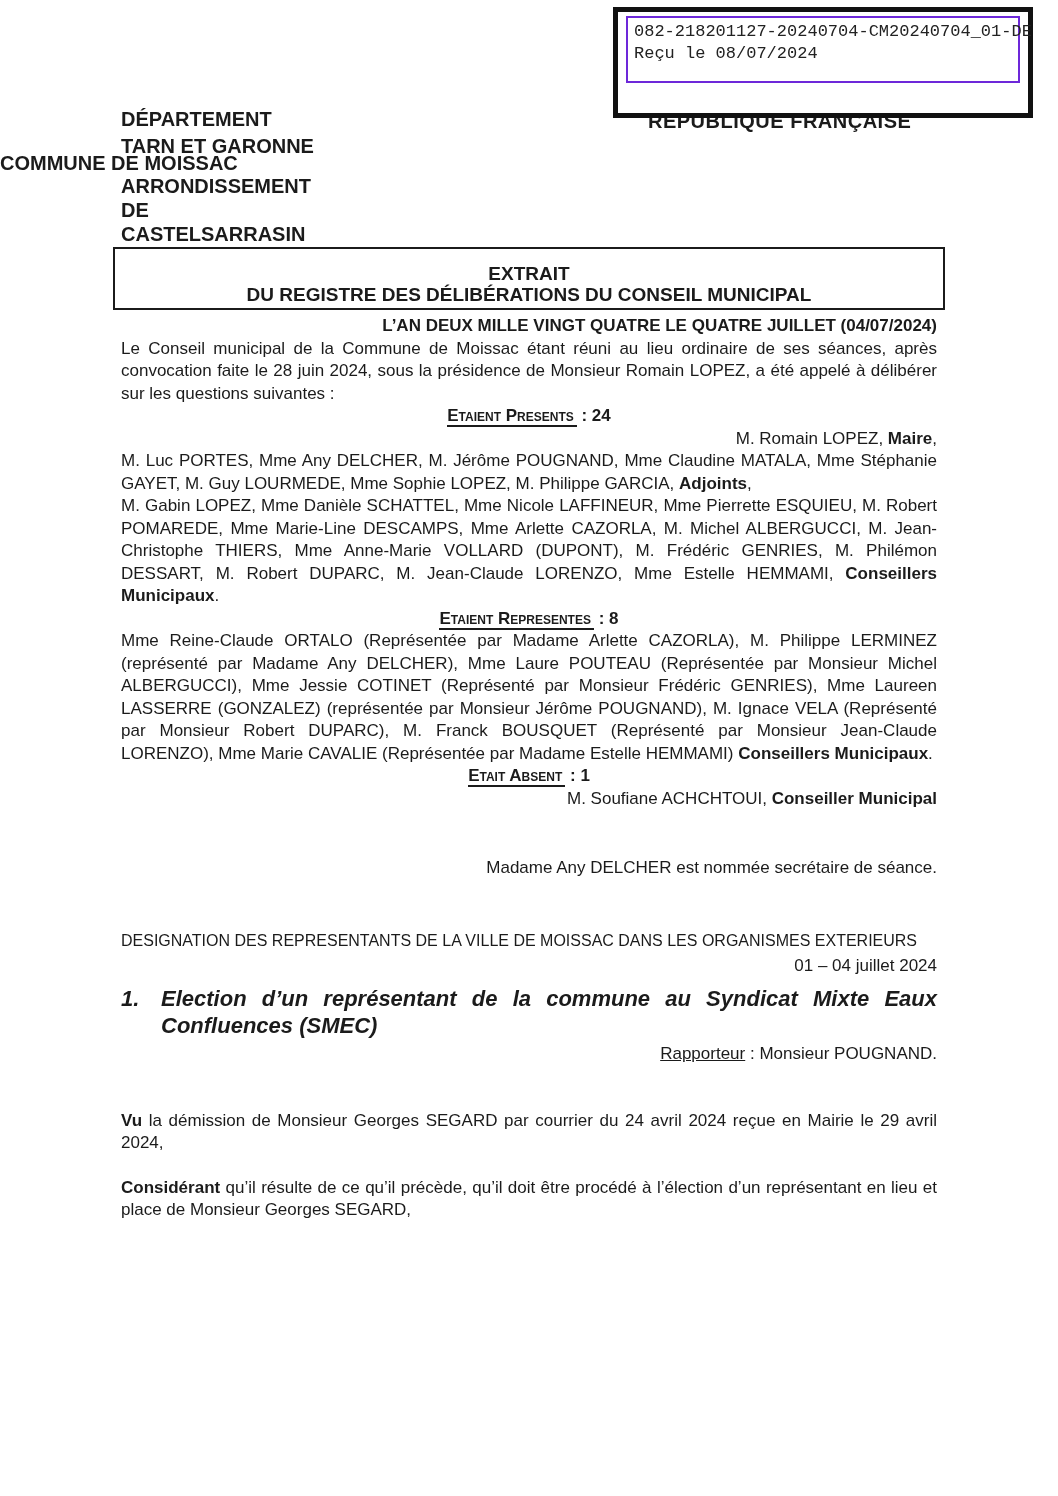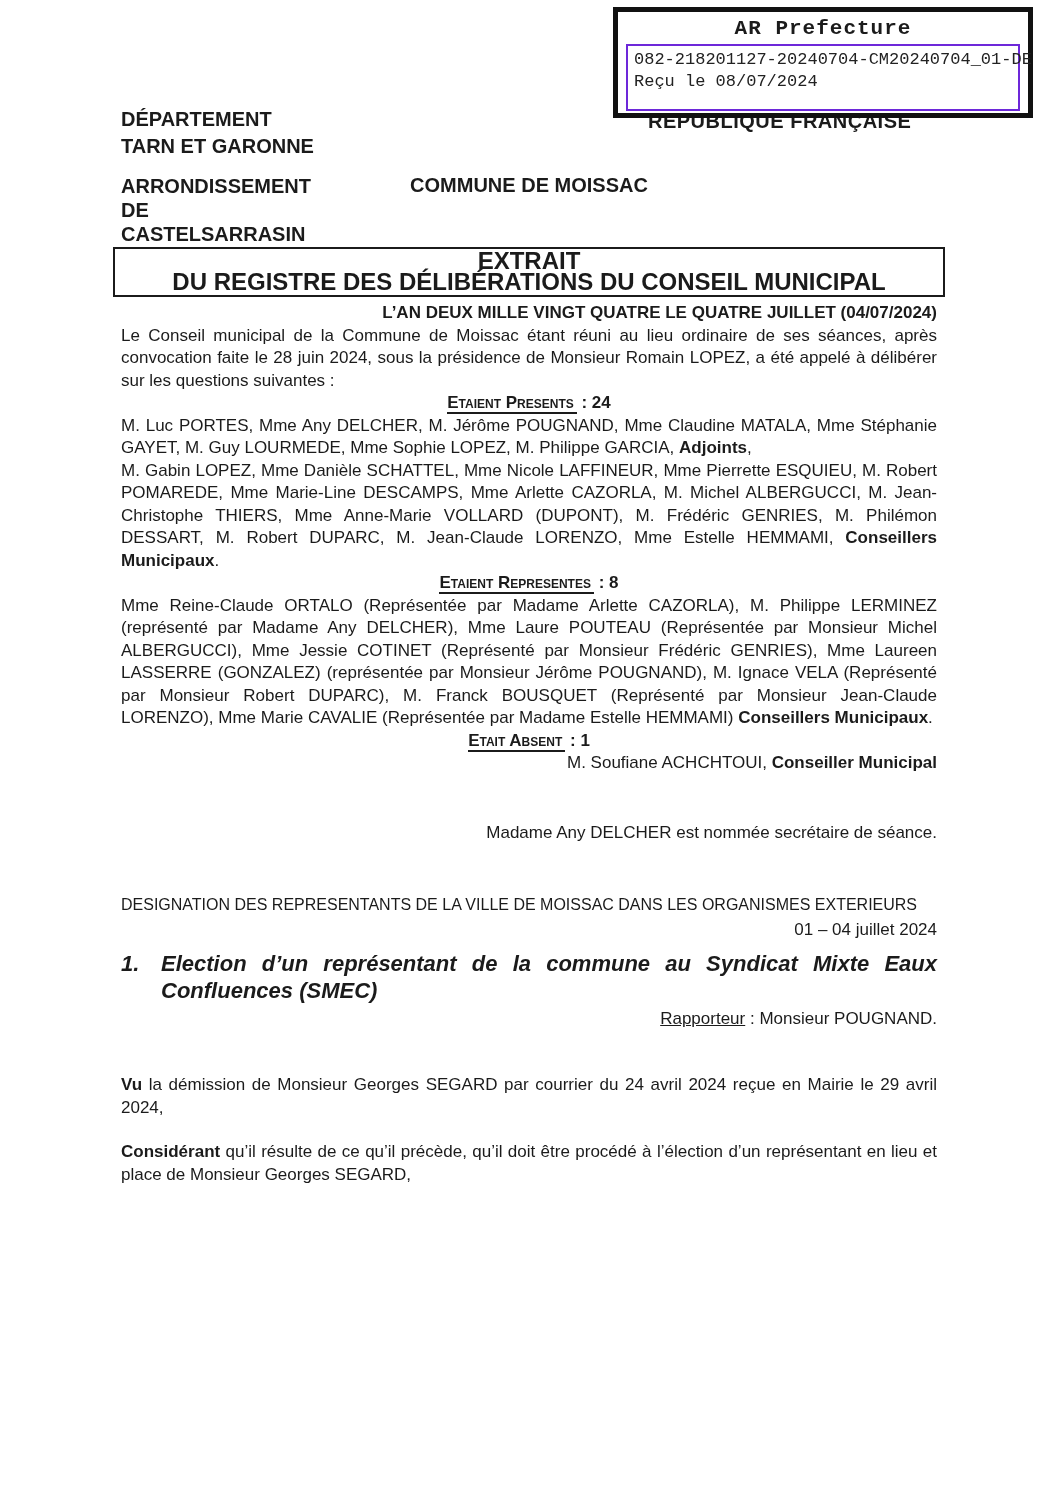--- a/index.html
+++ b/index.html
@@ -6,40 +6,40 @@
   .page{
     position:relative;
     width:1058px;height:1496px;
     background:#ffffff;
     font-family:"Liberation Sans", sans-serif;
     color:#1b1b1b;
     overflow:hidden;
   }
   
   .dept{position:absolute;left:121px;top:106px;font-size:20px;font-weight:bold;line-height:27px;}
-  .commune{position:absolute;left:0;right:0;top:152px;text-align:center;font-size:20px;font-weight:bold;margin-top:22px;}
+  .commune{position:absolute;left:0;right:0;top:152px;font-size:20px;font-weight:bold;}
   .arr{position:absolute;left:121px;top:174px;width:200px;font-size:20px;font-weight:bold;line-height:24px;}
   .rep{position:absolute;left:648px;top:110px;font-size:20px;font-weight:bold;z-index:1;letter-spacing:.5px;}
   
   .stamp{
     position:absolute;left:613px;top:7px;width:420px;height:111px;
     box-sizing:border-box;border:5px solid #111;background:#fff;z-index:2;
     font-family:"Liberation Mono", monospace;
   }
   .stamp-title{text-align:center;font-weight:bold;font-size:21px;margin-top:5px;letter-spacing:1px;}
   .stamp-inner{
     border:2px solid #6d28d9;margin:4px 8px 0 8px;padding:3px 4px 16px 6px;
     font-size:17px;line-height:22px;white-space:nowrap;color:#222;
   }
   
   .doc{position:absolute;left:121px;top:247px;width:816px;font-size:17px;line-height:22.5px;}
   .extrait-box{
     box-sizing:border-box;margin-left:-8px;width:832px;
     border:2px solid #1b1b1b;text-align:center;font-weight:bold;
-    font-size:24px;line-height:20.5px;padding:2px 0 3px;margin-bottom:5px;
+    font-size:19px;line-height:20.5px;padding:15px 0 3px;margin-bottom:5px;
   }
   .para{text-align:justify;}
   .para.left{text-align:right;}
   .line{text-align:center;}
   .b{font-weight:bold;}
   .u{text-decoration:underline;}
   .sc{
     font-weight:bold;font-variant:small-caps;
     border-bottom:2px solid #1b1b1b;padding-right:3px;
   }
@@ -67,36 +67,36 @@
 
   <div class="commune">COMMUNE DE MOISSAC</div>
 
   <div class="arr">
     <div>ARRONDISSEMENT</div>
     <div>DE</div>
     <div>CASTELSARRASIN</div>
   </div>
 
   <div class="stamp">
-    <div class="stamp-title">AR Prefecture</div>
     <div class="stamp-inner">
       <div>082-218201127-20240704-CM20240704_01-DE</div>
       <div>Reçu le 08/07/2024</div>
     </div>
   </div>
 
   <div class="doc">
     <div class="extrait-box">
       <div>EXTRAIT</div>
       <div>DU REGISTRE DES DÉLIBÉRATIONS DU CONSEIL MUNICIPAL</div>
     </div>
     <div>
         <div class="para left"><span class="b">L’AN DEUX MILLE VINGT QUATRE LE QUATRE JUILLET (04/07/2024)</span></div>
         <div class="para"><span>Le Conseil municipal de la Commune de Moissac étant réuni au lieu ordinaire de ses séances, après convocation faite le 28 juin 2024, sous la présidence de Monsieur Romain LOPEZ, a été appelé à délibérer sur les questions suivantes :</span></div>
         <div class="line"><span class="sc">Etaient Presents</span><span class="b"> : 24</span></div>
+        <div class="para left"><span>M. Romain LOPEZ, </span><span class="b">Maire</span><span>,</span></div>
         <div class="para"><span>M. Luc PORTES, Mme Any DELCHER, M. Jérôme POUGNAND, Mme Claudine MATALA, Mme Stéphanie GAYET, M. Guy LOURMEDE, Mme Sophie LOPEZ, M. Philippe GARCIA, </span><span class="b">Adjoints</span><span>,</span></div>
         <div class="para"><span>M. Gabin LOPEZ, Mme Danièle SCHATTEL, Mme Nicole LAFFINEUR, Mme Pierrette ESQUIEU, M. Robert POMAREDE, Mme Marie-Line DESCAMPS, Mme Arlette CAZORLA, M. Michel ALBERGUCCI, M. Jean-Christophe THIERS, Mme Anne-Marie VOLLARD (DUPONT), M. Frédéric GENRIES, M. Philémon DESSART, M. Robert DUPARC, M. Jean-Claude LORENZO, Mme Estelle HEMMAMI, </span><span class="b">Conseillers Municipaux</span><span>.</span></div>
         <div class="line"><span class="sc">Etaient Representes</span><span class="b"> : 8</span></div>
         <div class="para"><span>Mme Reine-Claude ORTALO (Représentée par Madame Arlette CAZORLA), M. Philippe LERMINEZ (représenté par Madame Any DELCHER), Mme Laure POUTEAU (Représentée par Monsieur Michel ALBERGUCCI), Mme Jessie COTINET (Représenté par Monsieur Frédéric GENRIES), Mme Laureen LASSERRE (GONZALEZ) (représentée par Monsieur Jérôme POUGNAND), M. Ignace VELA (Représenté par Monsieur Robert DUPARC), M. Franck BOUSQUET (Représenté par Monsieur Jean-Claude LORENZO), Mme Marie CAVALIE (Représentée par Madame Estelle HEMMAMI) </span><span class="b">Conseillers Municipaux</span><span>.</span></div>
         <div class="line"><span class="sc">Etait Absent</span><span class="b"> : 1</span></div>
         <div class="para left"><span>M. Soufiane ACHCHTOUI, </span><span class="b">Conseiller Municipal</span></div>
         <div class="spacer l"></div>
         <div class="para left"><span>Madame Any DELCHER est nommée secrétaire de séance.</span></div>
         <div class="spacer l"></div>
         <div class="doc-title"><span>DESIGNATION DES REPRESENTANTS DE LA VILLE DE MOISSAC DANS LES ORGANISMES EXTERIEURS</span></div>

